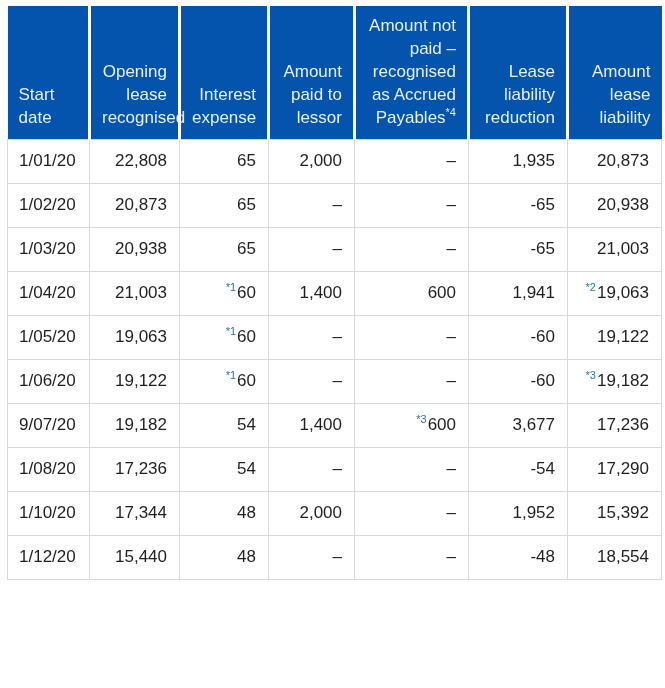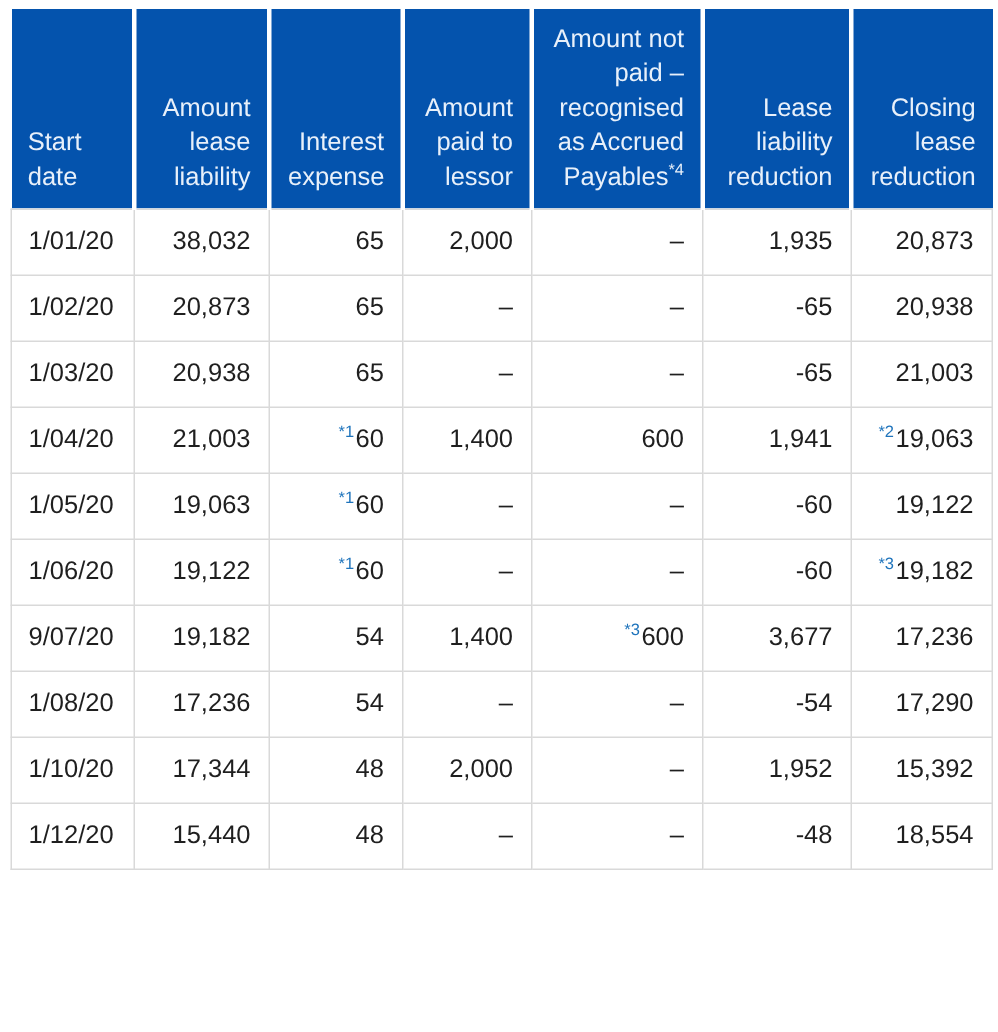--- a/index.html
+++ b/index.html
@@ -64,32 +64,32 @@
         <col style="width: 90px;">
         <col style="width: 89px;">
         <col style="width: 86px;">
         <col style="width: 114px;">
         <col style="width: 99px;">
         <col style="width: 94px;">
       </colgroup>
     <thead>
       <tr id="head-row">
           <th class="al">Start date</th>
-          <th class="ar">Amount lease liability</th>
+          <th class="ar">Opening lease recognised</th>
           <th class="ar">Interest expense</th>
           <th class="ar">Amount paid to lessor</th>
           <th class="ar">Amount not paid – recognised as Accrued Payables<sup class="hsup">*4</sup></th>
           <th class="ar">Lease liability reduction</th>
-          <th class="ar">Closing lease reduction</th>
+          <th class="ar">Amount lease liability</th>
         </tr>
     </thead>
     <tbody id="table-body">
         <tr>
           <td class="al">1/01/20</td>
-          <td class="ar">38,032</td>
+          <td class="ar">22,808</td>
           <td class="ar">65</td>
           <td class="ar">2,000</td>
           <td class="ar">–</td>
           <td class="ar">1,935</td>
           <td class="ar">20,873</td>
         </tr>
         <tr>
           <td class="al">1/02/20</td>
           <td class="ar">20,873</td>
           <td class="ar">65</td>

